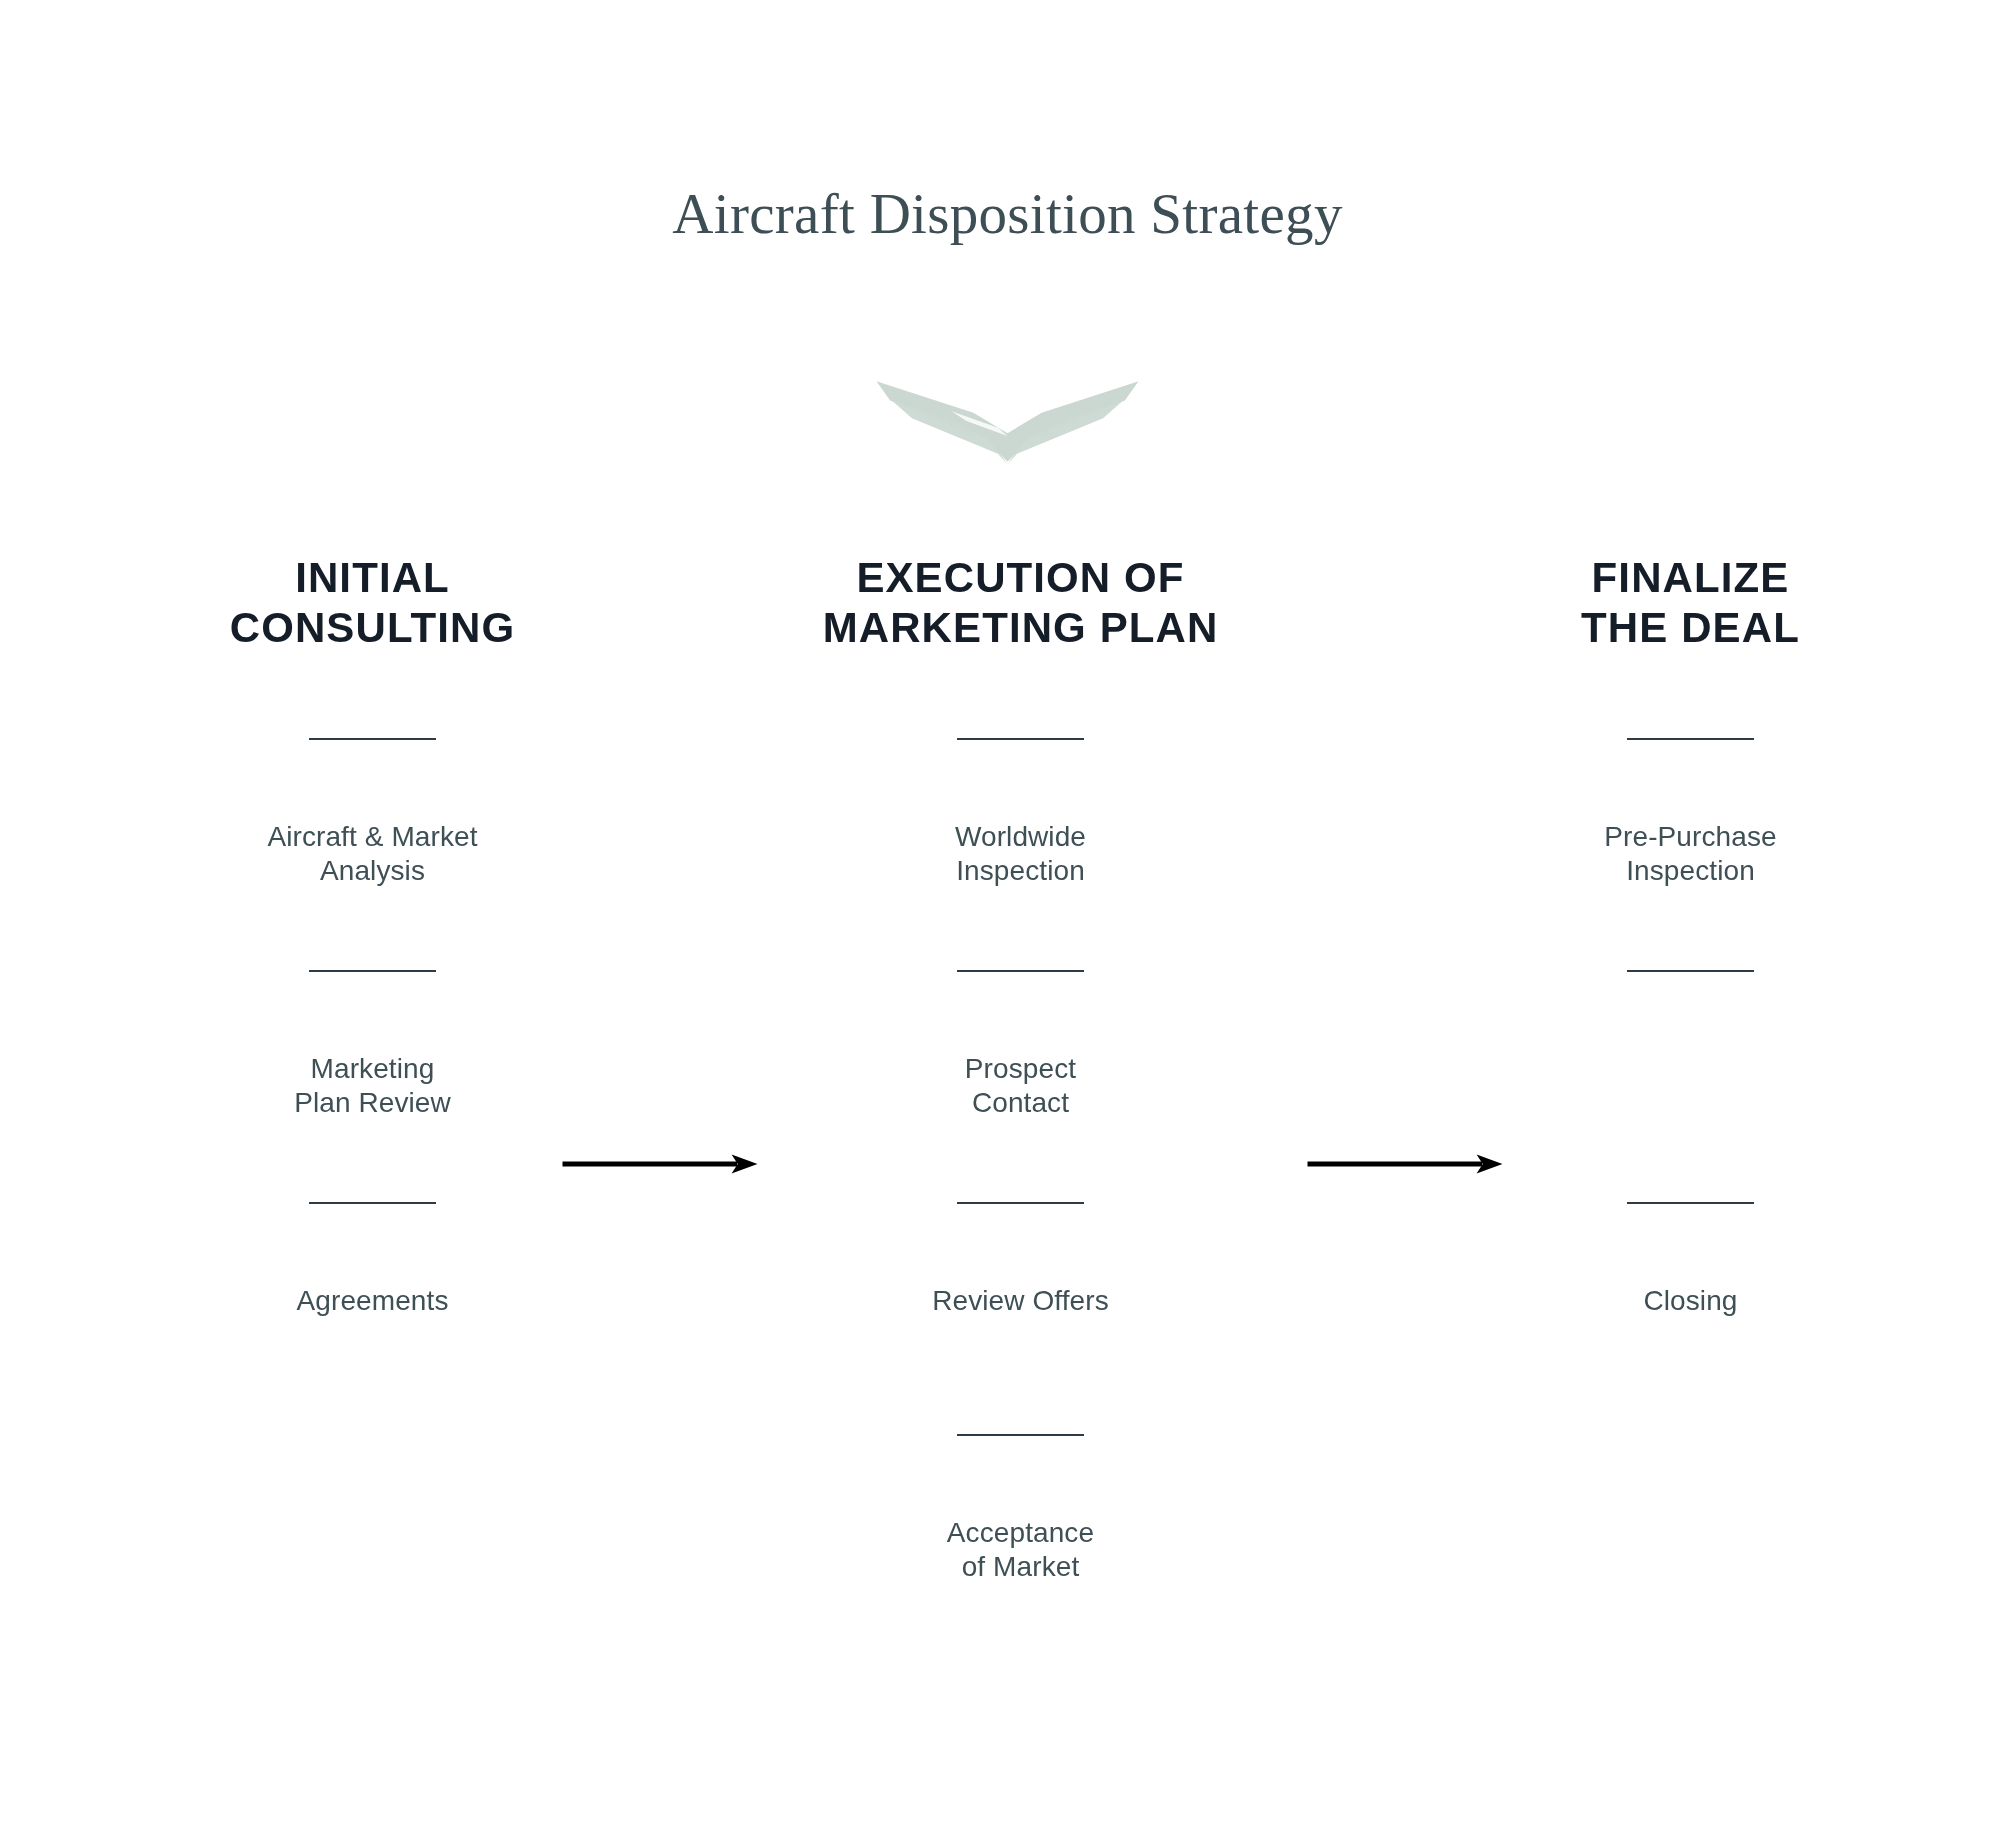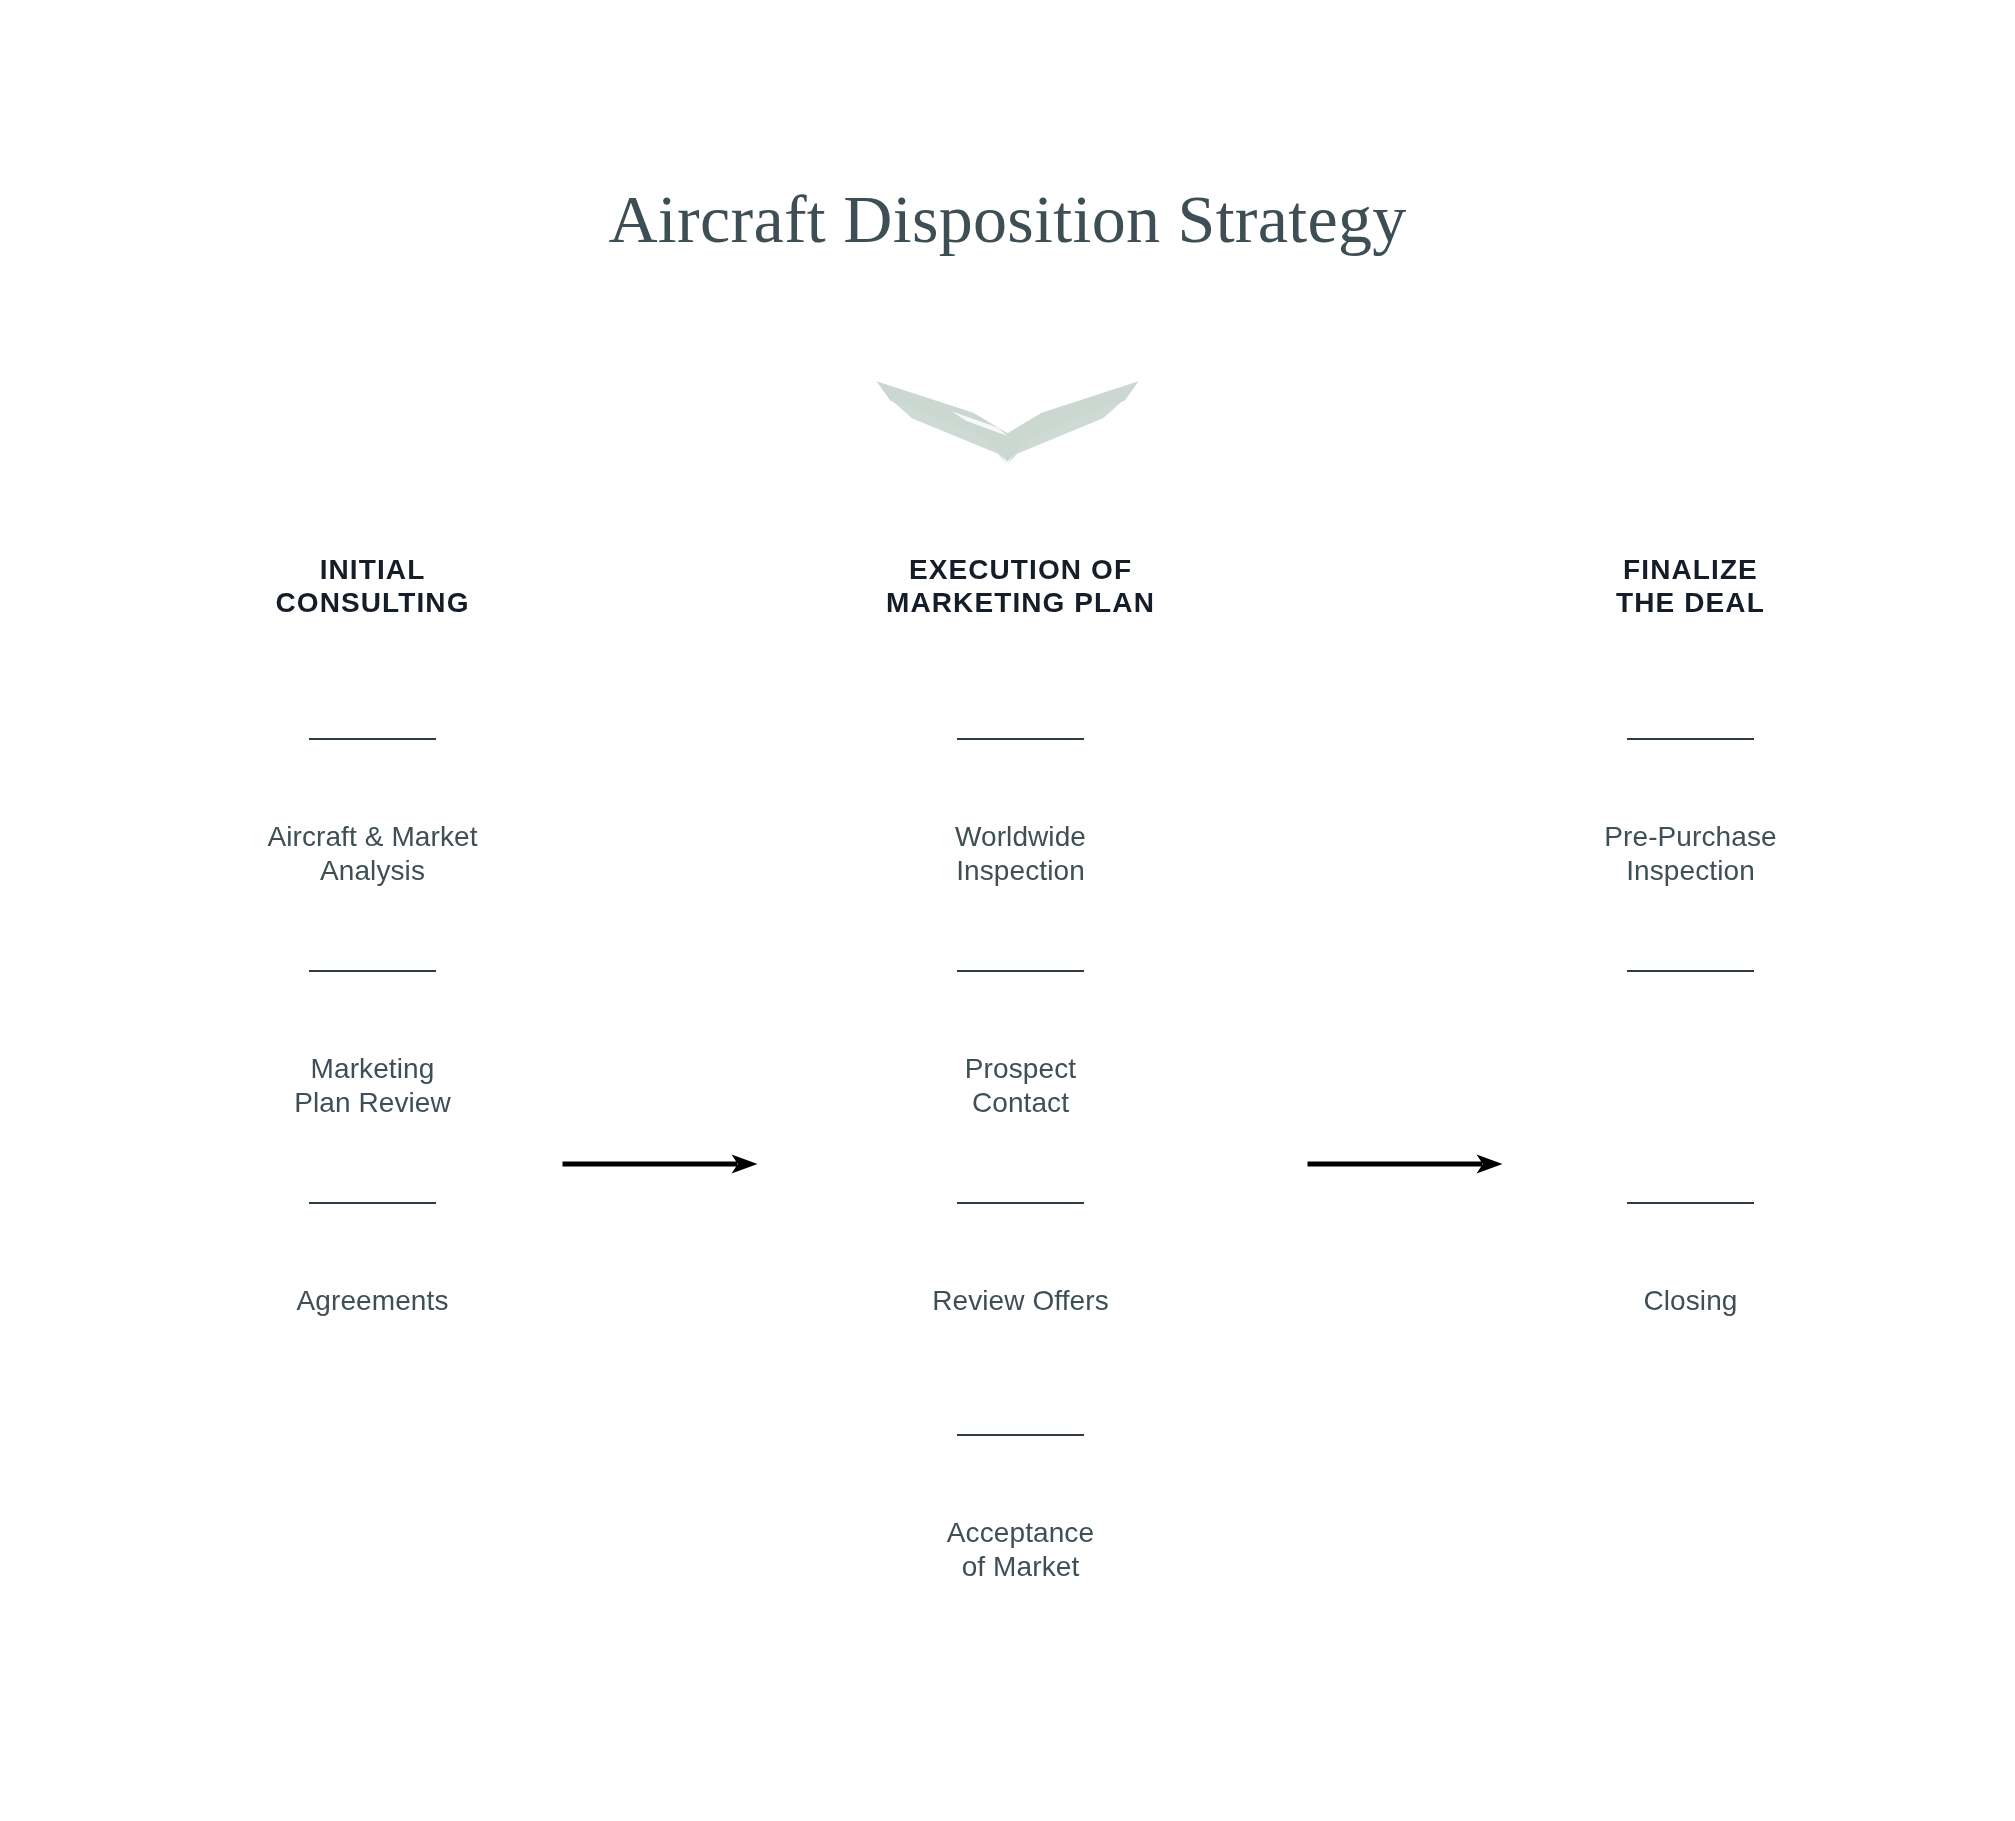--- a/index.html
+++ b/index.html
@@ -26,21 +26,21 @@
   
   .title-wrap {
     position: absolute;
     top: 183px;
     left: 0;
     width: 2015px;
     text-align: center;
   }
   .page-title {
     font-family: "Liberation Serif", "DejaVu Serif", serif;
-    font-size: 68px;
+    font-size: 57px;
     line-height: 1.08;
     font-weight: 400;
     color: #3d4e54;
     letter-spacing: 0.3px;
     margin: 0;
     white-space: nowrap;
   }
 
   
   .logo-wrap {
@@ -68,21 +68,21 @@
   .col-head {
     position: absolute;
     top: 0;
     width: 423px;
     text-align: center;
   }
   .col-head .head-text {
     display: block;
     font-family: "Liberation Sans", sans-serif;
     font-weight: 700;
-    font-size: 28px;
+    font-size: 42px;
     line-height: 1.18;
     letter-spacing: 1.1px;
     color: #141d28;
     white-space: pre-line;
   }
   .head-c1 { left: 161px; }
   .head-c2 { left: 809px; }
   .head-c3 { left: 1479px; }
 
   

